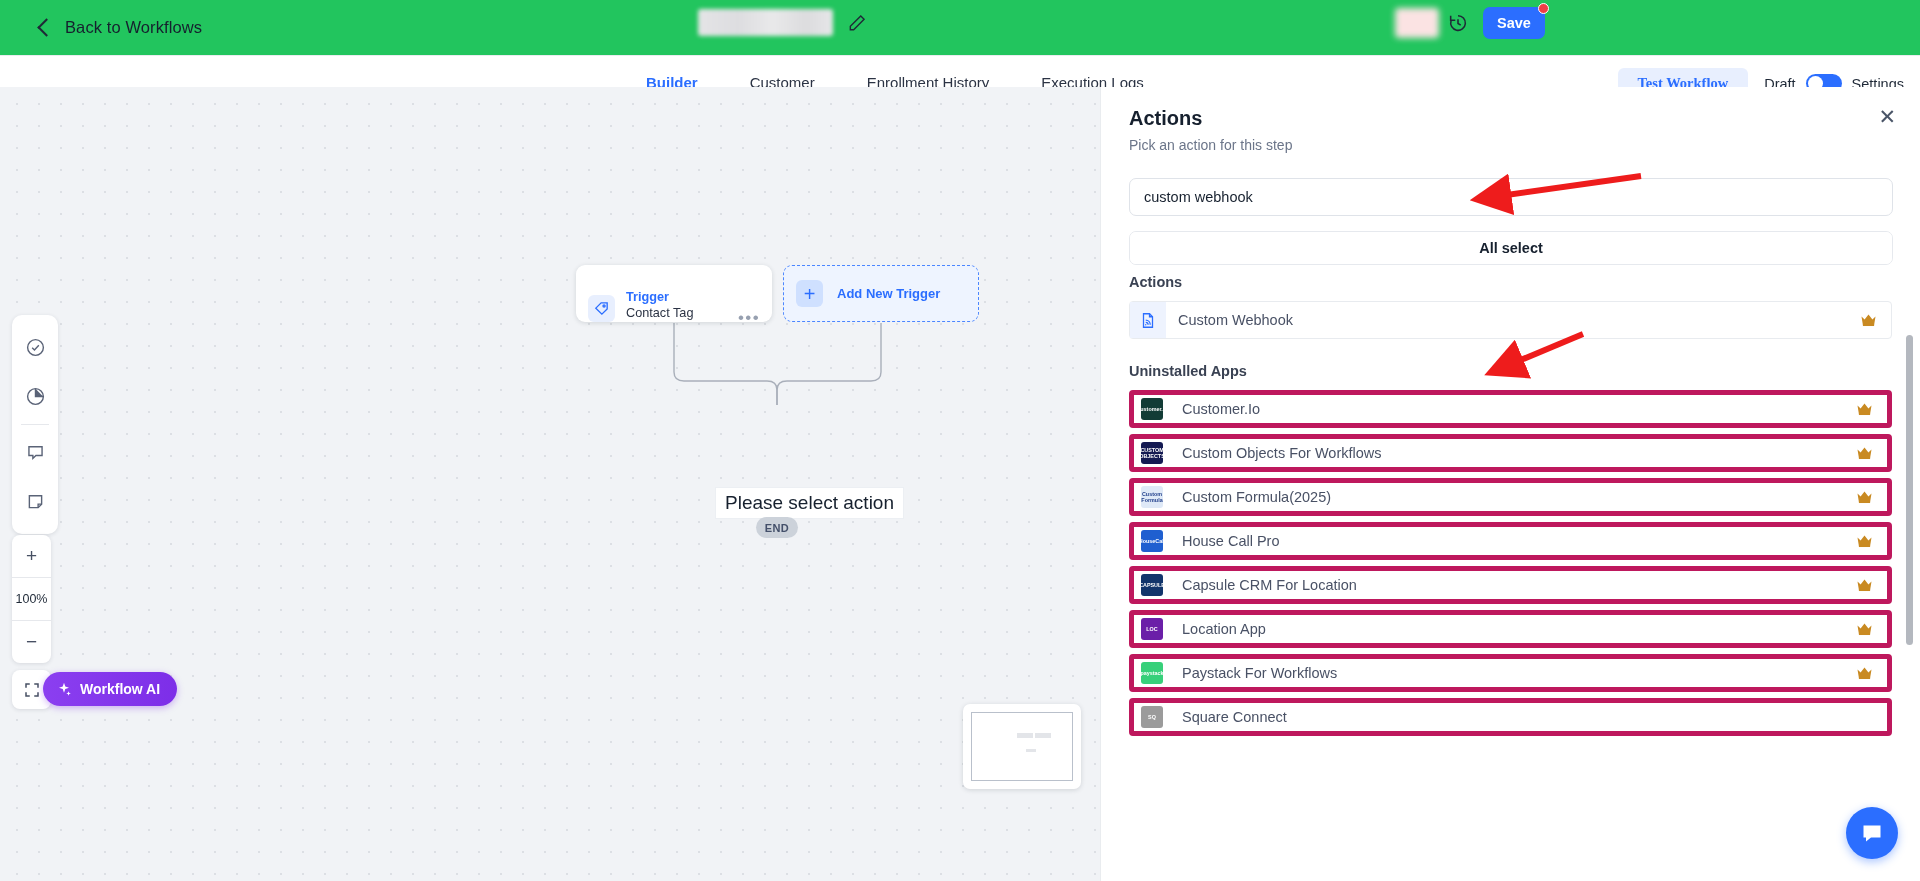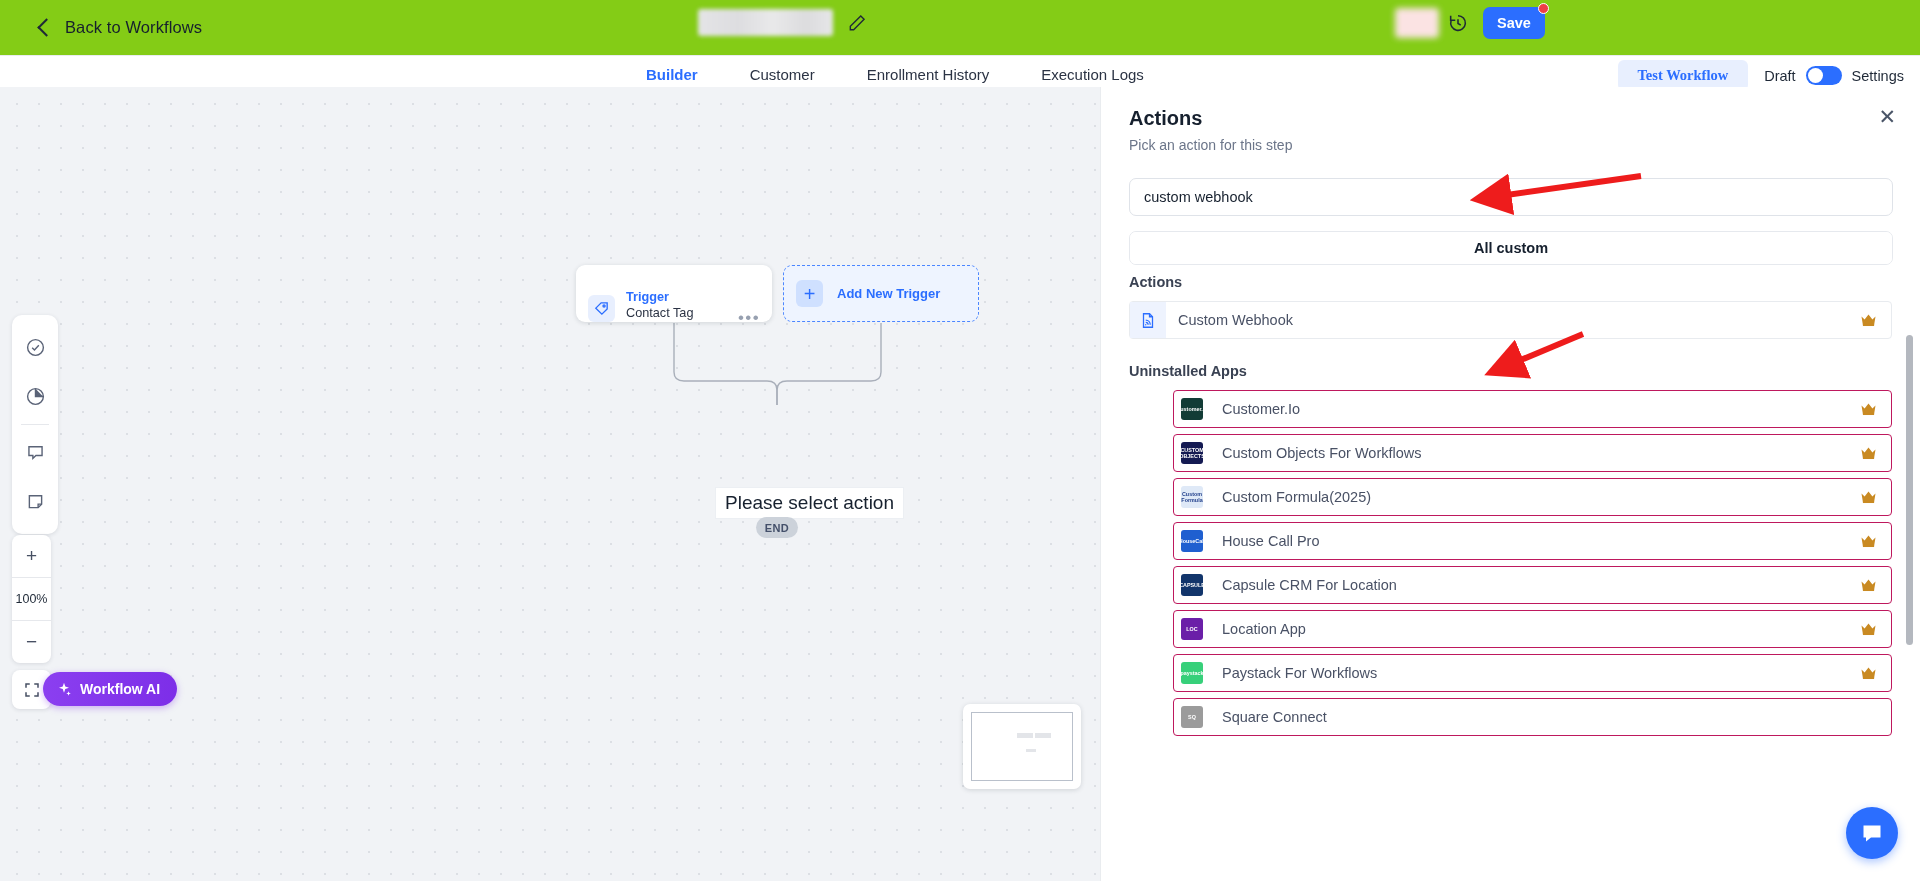--- a/index.html
+++ b/index.html
@@ -6,21 +6,21 @@
   html, body {
     width: 1920px; height: 881px;
     font-family: "Liberation Sans", sans-serif;
     background: #ffffff;
     overflow: hidden;
   }
 
   
   .topbar {
     position: absolute; top: 0; left: 0; width: 1920px; height: 56px;
-    background: #84cc16; border-bottom: 1px solid #e9ecef;
+    background: #22c55e; border-bottom: 1px solid #e9ecef;
     display: flex; align-items: center;
   }
   .back-btn {
     display: flex; align-items: center; gap: 12px;
     margin-left: 40px; cursor: pointer;
   }
   .chev {
     width: 13px; height: 13px;
     border-left: 2.5px solid #1f2937; border-bottom: 2.5px solid #1f2937;
     transform: rotate(45deg);
@@ -52,22 +52,22 @@
     font-size: 14.5px; font-weight: 700; cursor: pointer;
   }
   .save-badge {
     position: absolute; left: 1538px; top: 3px;
     width: 11px; height: 11px; border-radius: 50%;
     background: #ef3e46; border: 1.5px solid #fff;
   }
 
   
   .tabbar {
-    position: absolute; top: 60px; left: 0; width: 1920px; height: 31px;
-    background: #fff; border-bottom: 1px solid #be185d;
+    position: absolute; top: 68px; left: 0; width: 1920px; height: 31px;
+    background: #fff; border-bottom: 6px solid #be185d;
   }
   .tabs { position: absolute; left: 620px; top: 0; display: flex; gap: 0; }
   .tab {
     font-size: 15px; color: #2b3344; padding: 0 26px; line-height: 30px;
     cursor: pointer; white-space: nowrap;
   }
   .tab.active { color: #2b6eff; font-weight: 600; border-bottom: 2.5px solid #2b6eff; }
 
   .right-tabs {
     position: absolute; right: 16px; top: 0; height: 31px;
@@ -230,21 +230,21 @@
   }
   .group-title {
     font-size: 14.5px; font-weight: 700; color: #3a4253;
     margin: 24px 0 11px 0;
   }
   .row {
     display: flex; align-items: center; height: 38px;
     border: 1px solid #e8ebef; border-radius: 4px;
     margin-bottom: 6px; cursor: pointer; background: #fff;
   }
-  .row.app { border: 1px solid #be185d; margin-left: 44px; }
+  .row.app { border: 5px solid #be185d; }
   .row-icon {
     width: 36px; height: 38px; display: flex; align-items: center; justify-content: center;
     flex: none;
   }
   .row.action .row-icon { background: #eef3fe; height: 100%; width: 36px; }
   .row-label { margin-left: 12px; font-size: 14.5px; color: #495165; flex: 1; }
   .crown { margin-right: 14px; flex: none; }
 
   .app-ico {
     width: 22px; height: 22px; border-radius: 3px;
@@ -406,21 +406,21 @@
 <div class="panel">
   <div class="panel-head">
     <div class="panel-title">Actions</div>
     <div class="panel-sub">Pick an action for this step</div>
     <div class="panel-close">✕</div>
   </div>
 
   <input class="search-input" type="text" value="custom webhook" style="">
 
   <div class="seg">
-    <div class="seg-item active">All custom</div>
+    <div class="seg-item active">All select</div>
   </div>
 
   <div class="list-scroll">
     <div class="group-title">Actions</div>
 
     <div class="row action">
       <div class="row-icon">
         <svg width="18" height="19" viewBox="0 0 24 24" fill="none" stroke="#2b6eff" stroke-width="1.7">
           <path d="M6 3h8l4 4v14H6z"></path>
             <path d="M14 3v4h4"></path>

